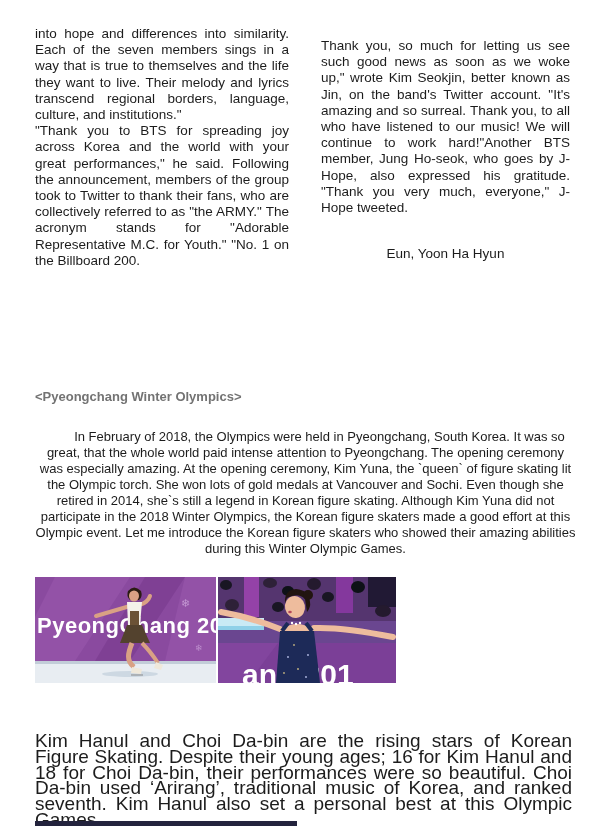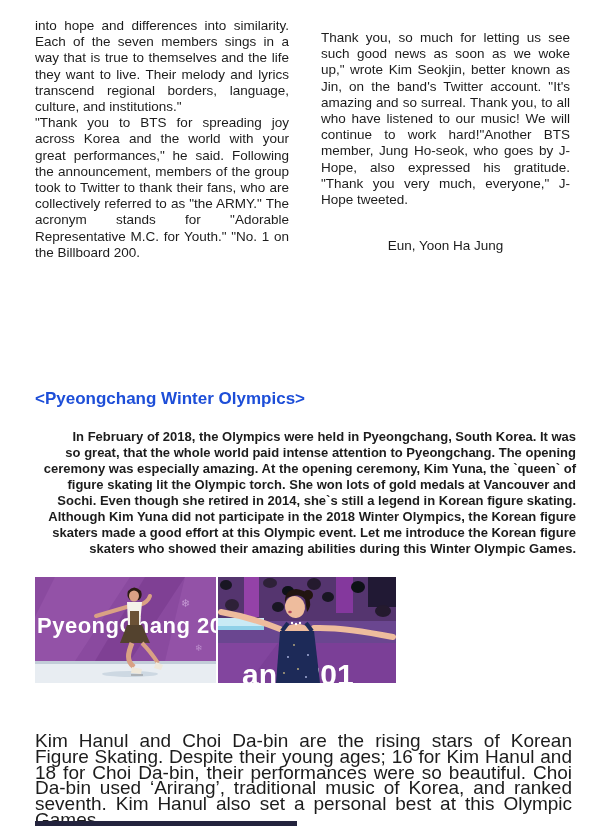--- a/index.html
+++ b/index.html
@@ -1,30 +1,30 @@
 <!DOCTYPE html>
 <html><head>
 <meta charset="utf-8">
 <style>
   * { margin:0; padding:0; box-sizing:border-box; }
   html,body { background:#ffffff; }
   body { font-family:"Liberation Sans", sans-serif; color:#1c1c1c; }
   .page { position:relative; width:600px; height:826px; background:#ffffff; overflow:hidden; }
 
   
-  .columns { position:absolute; left:35px; top:18px; width:535px; display:flex; gap:32px; }
+  .columns { position:absolute; left:35px; top:26px; width:535px; display:flex; gap:32px; }
   .col { font-size:13.5px; line-height:16.2px; text-align:justify; }
   .col-left  { width:260px; }
   .col-right { width:255px;margin-top:12px; }
   .col p { margin:0; }
   .reporter { margin-top:30px; text-align:center; font-size:13.5px; line-height:16.2px; }
 
   
-  .heading { position:absolute; left:35px; top:389px; font-size:17px; font-weight:bold; color:#1d4ed8; }
-  .intro { position:absolute; left:35px; top:429px; width:541px; font-size:13px; line-height:16px; text-align:right; text-indent:28px;font-weight:bold; }
+  .heading { position:absolute; left:35px; top:389px; font-size:13px; font-weight:bold; color:#737373; }
+  .intro { position:absolute; left:35px; top:429px; width:541px; font-size:13px; line-height:16px; text-align:center; text-indent:28px; }
 
   .photos { position:absolute; left:35px; top:577px; display:flex; gap:2px; }
   .photo { position:relative; overflow:hidden; margin:0; }
   .photo-left  { width:181px; height:106px; }
   .photo-right { width:178px; height:106px; }
   .photo svg.bg { position:absolute; left:0; top:0; z-index:0; }
   .photo-right svg.bg { filter:blur(0.7px); }
   .board-text { position:absolute; z-index:1; color:#ffffff; font-weight:bold; white-space:nowrap; }
   .photo-left .board-text  { left:2px; top:36px; font-size:22px; letter-spacing:0.5px; }
   .photo-right .board-text { left:24px; bottom:-9px; font-size:30px; }
@@ -42,21 +42,21 @@
 <div class="page">
 
   <section class="columns">
     <div class="col col-left">
       <p>into hope and differences into similarity. Each of the seven members sings in a way that is true to themselves and the life they want to live. Their melody and lyrics transcend regional borders, language, culture, and institutions."</p>
       <p>"Thank you to BTS for spreading joy across Korea and the world with your great performances," he said. Following the announcement, members of the group took to Twitter to thank their fans, who are collectively referred to as "the ARMY." The acronym stands for "Adorable Representative M.C. for Youth." "No. 1 on the Billboard 200.</p>
     </div>
     <div class="col col-right">
       <p>Thank you, so much for letting us see such good news as soon as we woke up," wrote Kim Seokjin, better known as Jin, on the band's Twitter account. "It's amazing and so surreal. Thank you, to all who have listened to our music! We will continue to work hard!"Another BTS member, Jung Ho-seok, who goes by J-Hope, also expressed his gratitude. "Thank you very much, everyone," J-Hope tweeted.</p>
       <div class="reporter">
-        <div>Eun, Yoon Ha Jung</div>
+        <div>Eun, Yoon Ha Hyun</div>
       </div>
     </div>
   </section>
 
   <h2 class="heading">&lt;Pyeongchang Winter Olympics&gt;</h2>
 
   <p class="intro">In February of 2018, the Olympics were held in Pyeongchang, South Korea. It was so great, that the whole world paid intense attention to Pyeongchang. The opening ceremony was especially amazing. At the opening ceremony, Kim Yuna, the `queen` of figure skating lit the Olympic torch. She won lots of gold medals at Vancouver and Sochi. Even though she retired in 2014, she`s still a legend in Korean figure skating. Although Kim Yuna did not participate in the 2018 Winter Olympics, the Korean figure skaters made a good effort at this Olympic event. Let me introduce the Korean figure skaters who showed their amazing abilities during this Winter Olympic Games.</p>
 
   <div class="photos">
 

